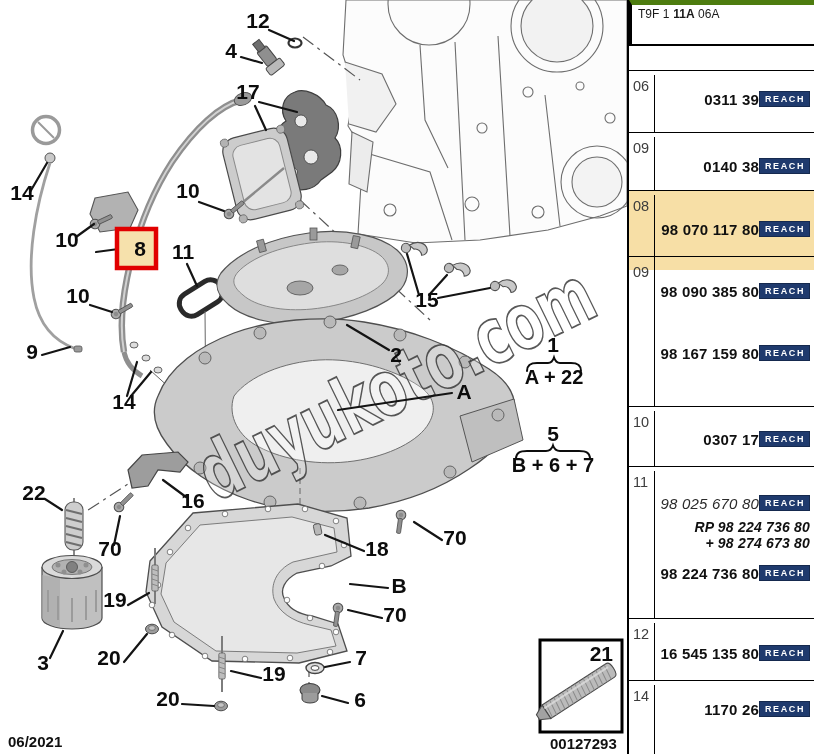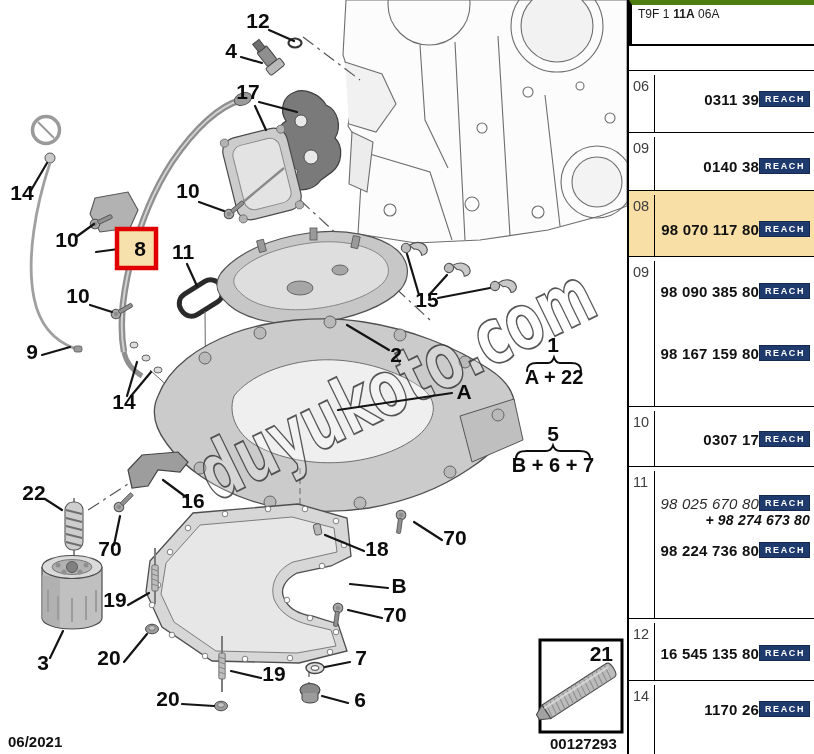--- a/index.html
+++ b/index.html
@@ -349,21 +349,21 @@
   <div class="row" style="top:132px;height:58px">
     <div class="ref">09</div>
     <div class="cell">
       <div class="pline" style="margin-top:24px">
         <span class="pnum">0140 38</span>
         <span class="reach">REACH</span>
       </div>
     </div>
   </div>
 
-  <div class="row hl" style="top:190px;height:66px">
+  <div class="row hl" style="top:190px;height:80px">
     <div class="ref">08</div>
     <div class="cell">
       <div class="pline" style="margin-top:29px">
         <span class="pnum">98 070 117 80</span>
         <span class="reach">REACH</span>
       </div>
     </div>
   </div>
 
   <div class="row" style="top:256px;height:150px">
@@ -390,20 +390,23 @@
     </div>
   </div>
 
   <div class="row" style="top:466px;height:152px">
     <div class="ref">11</div>
     <div class="cell">
       <div class="pline" style="margin-top:27px">
         <span class="pnum it">98 025 670 80</span>
         <span class="reach">REACH</span>
       </div>
+      <div class="pline right" style="margin-top:7px">
+        <span class="pnum bi">RP 98 224 736 80</span>
+      </div>
       <div class="pline right" style="margin-top:0px">
         <span class="pnum bi">+ 98 274 673 80</span>
       </div>
       <div class="pline" style="margin-top:13px">
         <span class="pnum">98 224 736 80</span>
         <span class="reach">REACH</span>
       </div>
     </div>
   </div>
 

